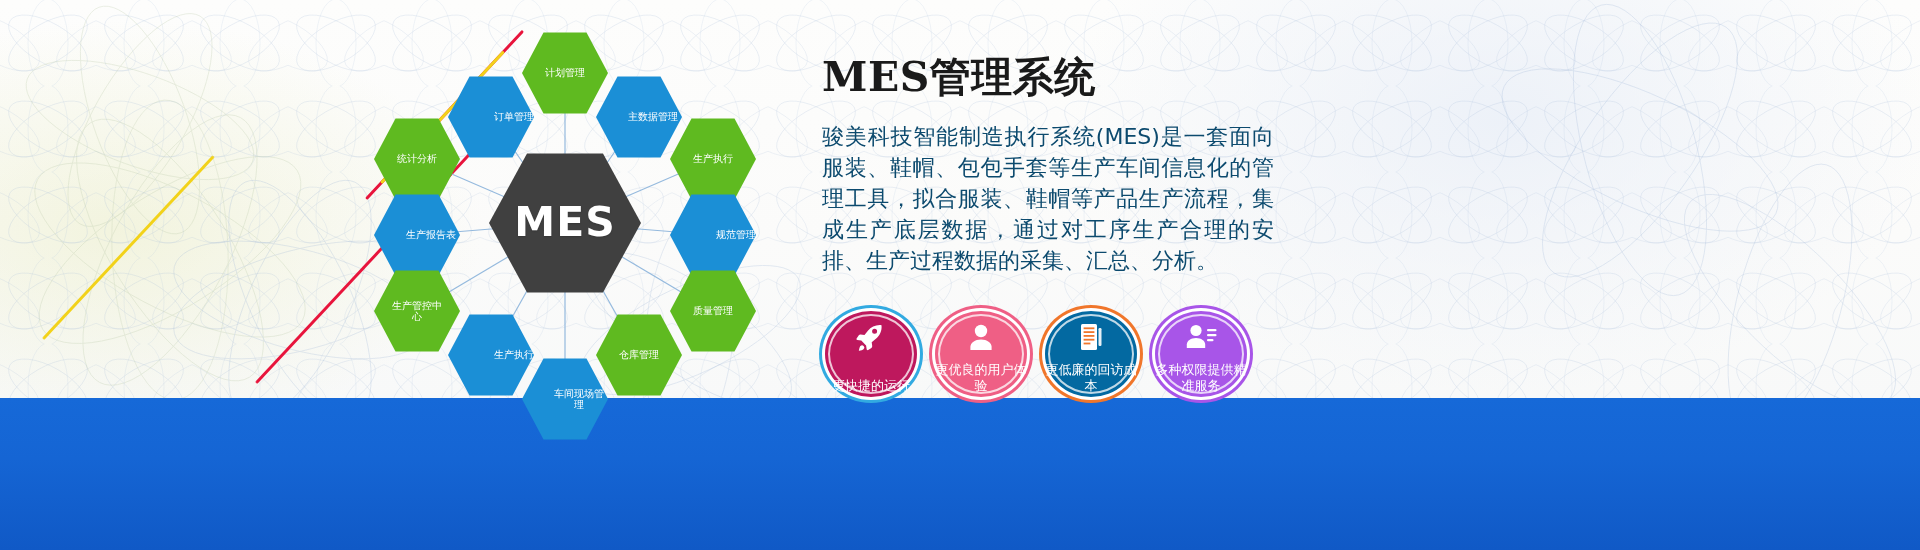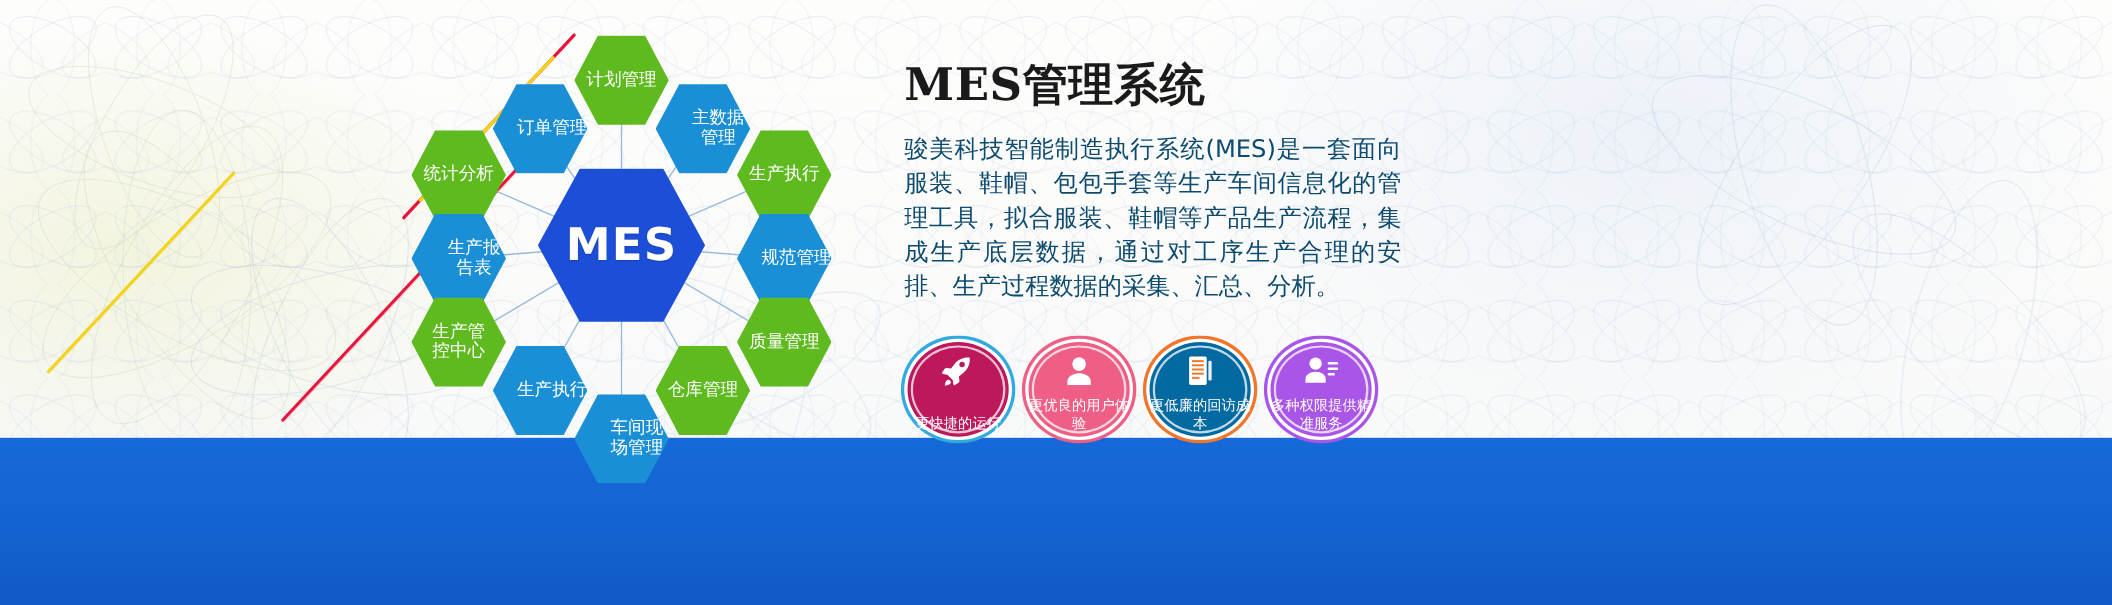--- a/index.html
+++ b/index.html
@@ -35,22 +35,22 @@
   #hexwrap{position:absolute;left:330px;top:8px;width:470px;height:430px;}
   .hex{
     position:absolute;display:flex;align-items:center;justify-content:center;
     text-align:center;color:#fff;line-height:1.15;
     clip-path:polygon(25% 3%,75% 3%,100% 50%,75% 97%,25% 97%,0% 50%);
     -webkit-clip-path:polygon(25% 3%,75% 3%,100% 50%,75% 97%,25% 97%,0% 50%);
   }
   .hex span{pointer-events:none;}
   .hex.green{background:#5fba20;}
   .hex.blue{background:#1b8fd6;justify-content:flex-end;}
-  .hex.core{background:#1d4ed8;}
-  .hex.small{width:86px;height:86px;font-size:16px;font-family:Liberation Mono, monospace;}
+  .hex.core{background:#404040;}
+  .hex.small{width:86px;height:86px;font-size:10px;}
   .hex.core{width:152px;height:148px;font-size:41px;font-weight:bold;letter-spacing:1px;
             text-shadow:0 1px 2px rgba(0,0,0,.18);}
 
   
   #right{position:absolute;left:822px;top:56px;width:470px;}
   #title{
     font-family:"DejaVu Serif","Liberation Serif",serif;
     font-size:41px;font-weight:bold;color:#1a1a1a;letter-spacing:.5px;margin:0;
     line-height:1.05;
   }

